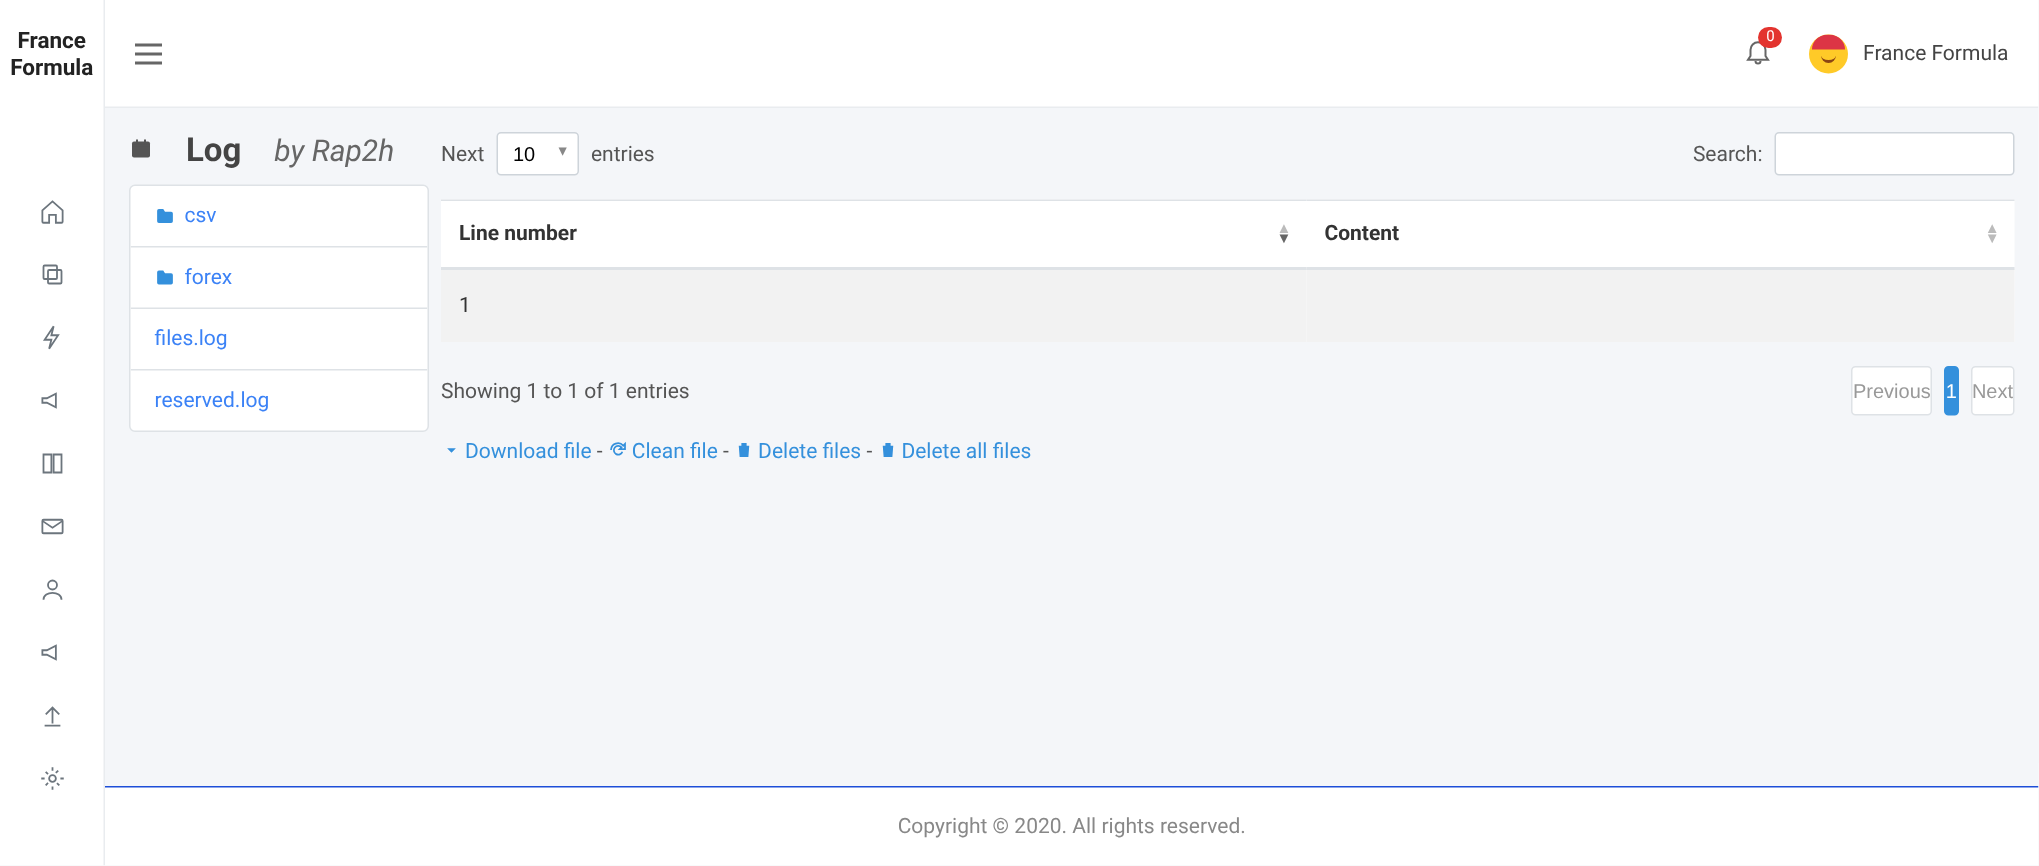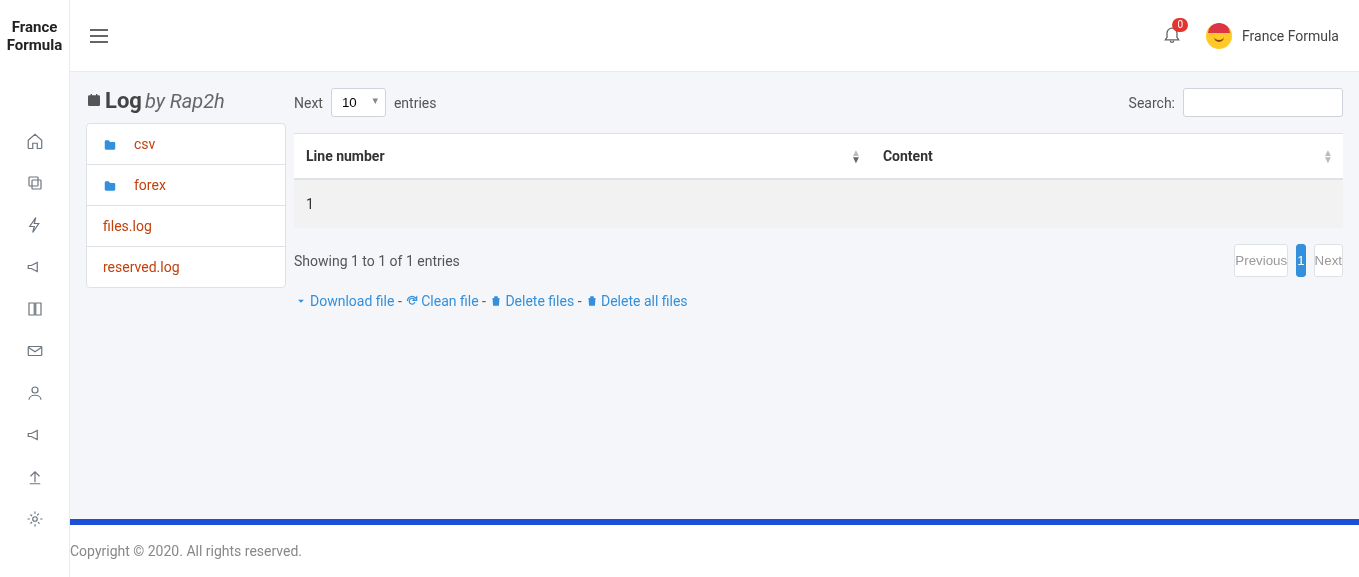--- a/index.html
+++ b/index.html
@@ -17,26 +17,26 @@
 .topbar-spacer { flex: 1; }
 .bell-wrap { position: relative; margin-right: 24px; cursor: pointer; }
 .bell-wrap svg { width: 20px; height: 20px; stroke: #666; fill: none; stroke-width: 1.6; }
 .badge { position: absolute; top: -6px; right: -6px; background: #e3342f; color: #fff; font-size: 10px; border-radius: 10px; padding: 1px 5px; line-height: 1.2; }
 .avatar { width: 26px; height: 26px; border-radius: 50%; margin-right: 10px; background: #ffca28; position: relative; overflow: hidden; }
 .avatar::before { content: ""; position: absolute; top: 0; left: 2px; right: 2px; height: 10px; background: #dc3545; border-radius: 10px 10px 0 0; }
 .avatar::after { content: ""; position: absolute; top: 12px; left: 8px; width: 10px; height: 5px; border-bottom: 2px solid #8b4513; border-radius: 0 0 6px 6px; }
 .username { color: #444; cursor: pointer; }
 .content { flex: 1; display: flex; padding: 16px; gap: 8px; background: #f4f6f9; }
 .log-panel { width: 200px; }
-.log-title-row { display: flex; align-items: baseline; gap: 3px; margin-bottom: 10px; color: #444; }
+.log-title-row { display: flex; align-items: baseline; gap: 22px; margin-bottom: 10px; color: #444; }
 .log-title-row svg { width: 16px; height: 16px; fill: #555; }
 .log-title { font-size: 22px; font-weight: 700; }
 .log-by { font-style: italic; color: #666; font-size: 20px; }
 .log-list { background: #fff; border: 1px solid #dee2e6; border-radius: 4px; overflow: hidden; }
-.log-item { padding: 12px 16px; border-bottom: 1px solid #dee2e6; color: #c2410c; cursor: pointer; display: flex; align-items: flex-end; gap: 17px; font-size: 14px; }
+.log-item { padding: 12px 16px; border-bottom: 1px solid #dee2e6; color: #3b82f6; cursor: pointer; display: flex; align-items: center; gap: 6px; font-size: 14px; }
 .log-item:last-child { border-bottom: none; }
 .log-item svg { width: 14px; height: 14px; fill: #3490dc; }
 .log-item.file { padding-left: 16px; }
 .table-area { flex: 1; }
 .controls-row { display: flex; justify-content: space-between; align-items: center; margin-bottom: 16px; color: #555; }
 .show-ctrl { display: flex; align-items: center; gap: 8px; }
 .show-ctrl select { border: 1px solid #ced4da; background: #fff; padding: 6px 28px 6px 10px; border-radius: 3px; appearance: none; position: relative; }
 .select-wrap { position: relative; }
 .select-wrap::after { content: "▾"; position: absolute; right: 8px; top: 6px; color: #888; pointer-events: none; font-size: 11px; }
 .search-ctrl { display: flex; align-items: center; gap: 8px; }
@@ -48,21 +48,21 @@
 .data-table tbody td { padding: 16px 12px; border-top: 1px solid #dee2e6; background: #f2f2f2; }
 .table-footer { display: flex; justify-content: space-between; align-items: center; margin-top: 16px; color: #555; }
 .pager { display: flex; gap: 8px; }
 .pager button { border: 1px solid #dee2e6; background: #fff; padding: 8px 0; cursor: pointer; color: #999; border-radius: 3px; }
 .pager button.active { background: #3490dc; color: #fff; border-color: #3490dc; }
 .pager button:disabled { cursor: not-allowed; }
 .action-row { margin-top: 16px; color: #3490dc; }
 .action-row a { color: #3490dc; text-decoration: none; cursor: pointer; }
 .action-row .sep { color: #555; }
 .action-row svg { width: 14px; height: 14px; fill: #3490dc; vertical-align: -2px; margin-right: 2px; }
-.footer { text-align: left; padding: 18px 0; color: #888; border-top: 6px solid #1d4ed8; background: #fff; }
+.footer { text-align: center; padding: 18px 0; color: #888; border-top: 1px solid #1d4ed8; background: #fff; }
 </style>
 </head>
 <body>
 
 <div class="page">
   <aside class="left-rail">
     <div class="brand">France Formula</div>
     <div class="rail-icons">
       <div class="rail-icon">
           <svg viewBox="0 0 24 24">

